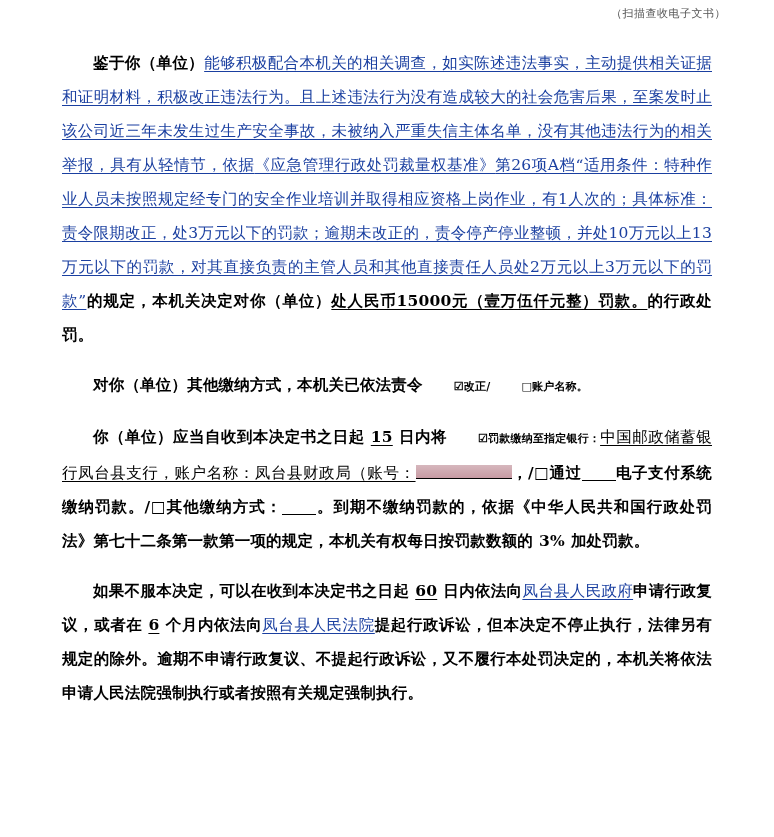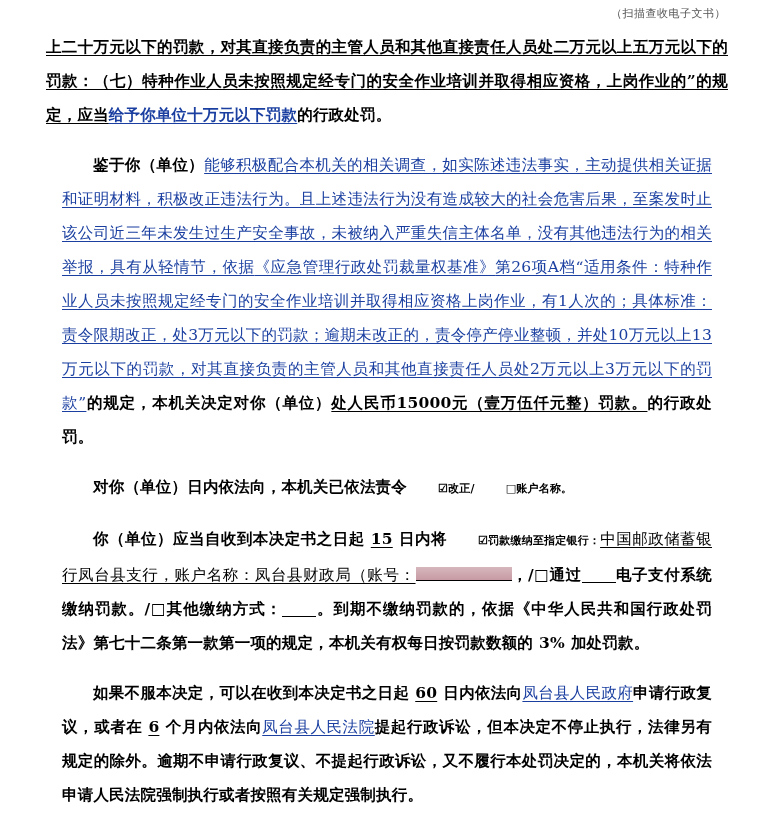--- a/index.html
+++ b/index.html
@@ -80,30 +80,27 @@
 </style>
 </head>
 <body>
 
 <div class="page">
 
   <div class="header-note">（扫描查收电子文书）</div>
 
   <div class="body-text">
 
-    <p class="para">
-      <span class="b black-u">上二十万元以下的罚款，对其直接负责的主管人员和其他直接责任人员处二万元以上五万元以下的罚款：（七）特种作业人员未按照规定经专门的安全作业培训并取得相应资格，上岗作业的”的规定，应当</span><span class="b blue-u">给予你单位十万元以下罚款</span><span class="b">的行政处罚。</span>
-    </p>
 
     <p class="indent">
       <span class="b">鉴于你（单位）</span><span class="blue-u">能够积极配合本机关的相关调查，如实陈述违法事实，主动提供相关证据和证明材料，积极改正违法行为。且上述违法行为没有造成较大的社会危害后果，至案发时止该公司近三年未发生过生产安全事故，未被纳入严重失信主体名单，没有其他违法行为的相关举报，具有从轻情节，依据</span><span class="blue-u">《应急管理行政处罚裁量权基准》</span><span class="blue-u">第26项A档“适用条件：特种作业人员未按照规定经专门的安全作业培训并取得相应资格上岗作业，有1人次的；具体标准：责令限期改正，处3万元以下的罚款；逾期未改正的，责令停产停业整顿，并处10万元以上13万元以下的罚款，对其直接负责的主管人员和其他直接责任人员处2万元以上3万元以下的罚款”</span><span class="b">的规定，本机关决定对你（单位）</span><span class="b black-u">处人民币15000元（壹万伍仟元整）罚款。</span><span class="b">的行政处罚。</span>
     </p>
 
     <p class="indent">
-      <span class="b">对你（单位）日内依法向，本机关已依法责令</span><span class="b chk">☑改正/</span><span class="b chk">□账户名称。</span>
+      <span class="b">对你（单位）其他缴纳方式，本机关已依法责令</span><span class="b chk">☑改正/</span><span class="b chk">□账户名称。</span>
     </p>
 
     <p class="indent">
       <span class="b">你（单位）应当自收到本决定书之日起</span><span class="sp"></span><span class="b black-u">15</span><span class="sp"></span><span class="b">日内将</span><span class="b chk">☑罚款缴纳至指定银行：</span><span class="black-u">中国邮政储蓄银行凤台县支行，账户名称：凤台县财政局（账号：</span><span class="redact"></span><span class="b">，/□通过</span><span class="blank"></span><span class="b">电子支付系统缴纳罚款。/□其他缴纳方式：</span><span class="blank"></span><span class="b">。到期不缴纳罚款的，依据《中华人民共和国行政处罚法》第七十二条第一款第一项的规定，本机关有权每日按罚款数额的</span><span class="sp"></span><span class="b">3%</span><span class="sp"></span><span class="b">加处罚款。</span>
     </p>
 
     <p class="indent">
       <span class="b">如果不服本决定，可以在收到本决定书之日起</span><span class="sp"></span><span class="b black-u">60</span><span class="sp"></span><span class="b">日内依法向</span><span class="blue-u">凤台县人民政府</span><span class="b">申请行政复议，或者在</span><span class="sp"></span><span class="b black-u">6</span><span class="sp"></span><span class="b">个月内依法向</span><span class="blue-u">凤台县人民法院</span><span class="b">提起行政诉讼，但本决定不停止执行，法律另有规定的除外。逾期不申请行政复议、不提起行政诉讼，又不履行本处罚决定的，本机关将依法申请人民法院强制执行或者按照有关规定强制执行。</span>
     </p>
 

